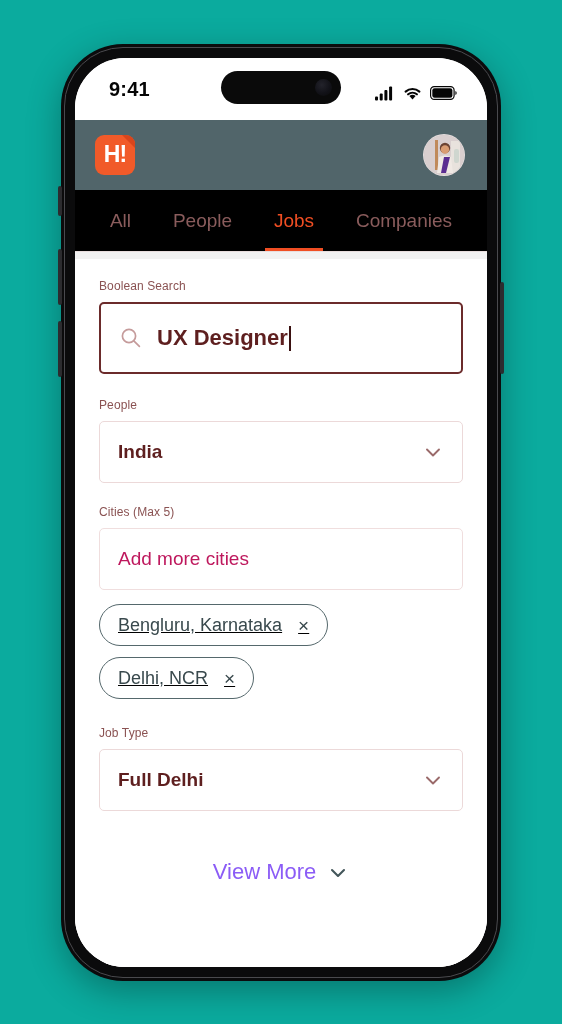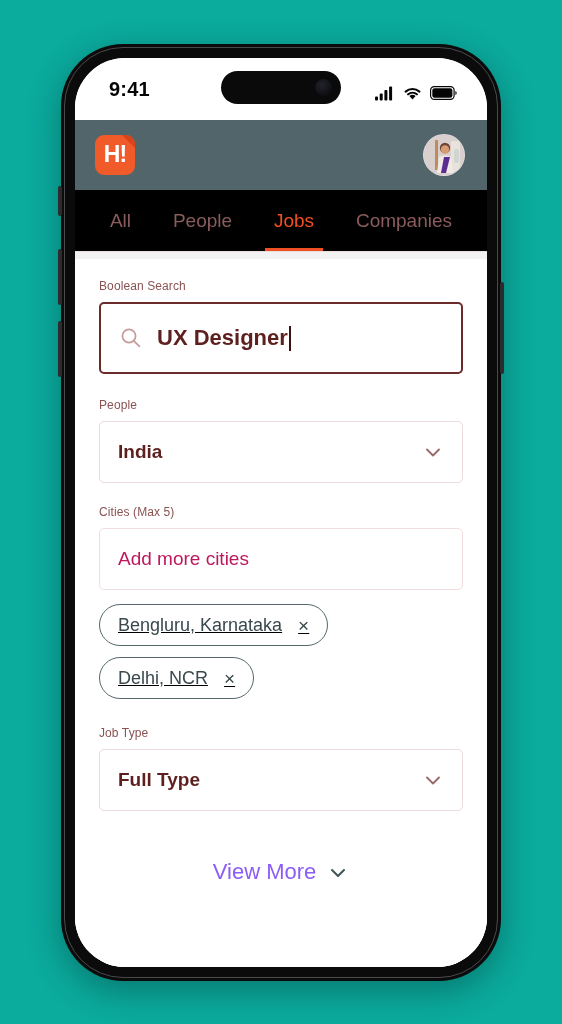--- a/index.html
+++ b/index.html
@@ -399,21 +399,21 @@
             <div class="chip">
               <span class="chip-label">Delhi, NCR</span>
               <span class="chip-x">×</span>
             </div>
           </div>
         </div>
 
         <div class="field">
           <div class="field-label">Job Type</div>
           <div class="select-box">
-            <span class="select-value">Full Type</span>
+            <span class="select-value">Full Delhi</span>
             <svg class="chev" width="22" height="22" viewBox="0 0 22 22">
               <polyline points="5,8.5 11,14.5 17,8.5" stroke="#9a6a6a" stroke-width="1.9" fill="none" stroke-linecap="round" stroke-linejoin="round"></polyline>
             </svg>
           </div>
         </div>
 
         <div class="view-more">
           <span class="view-more-label">View More</span>
           <svg width="22" height="22" viewBox="0 0 22 22">
             <polyline points="5,9 11,15 17,9" stroke="#43565a" stroke-width="2.1" fill="none" stroke-linecap="round" stroke-linejoin="round"></polyline>

